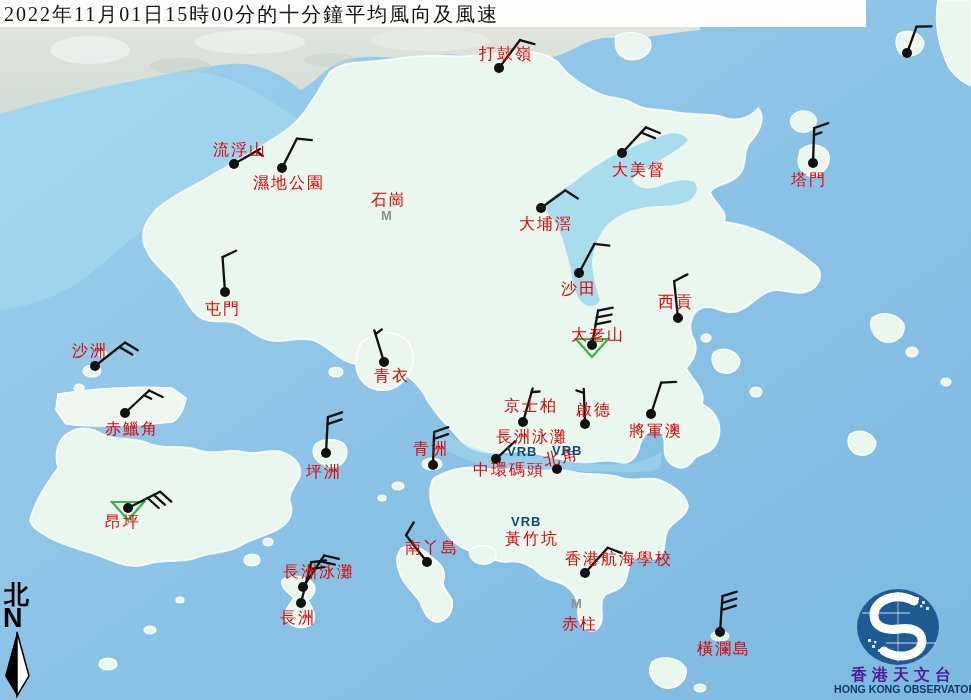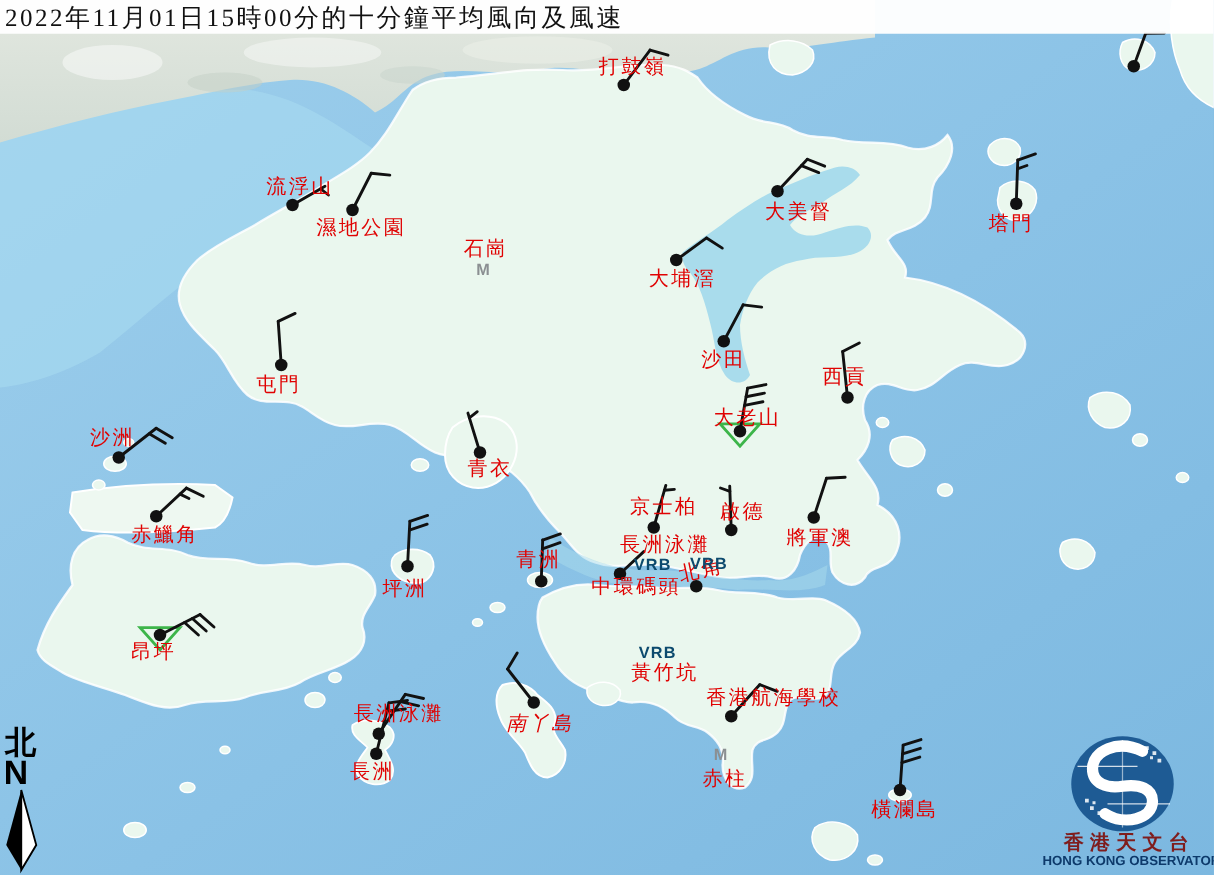--- a/index.html
+++ b/index.html
@@ -1,39 +1,39 @@
 <!DOCTYPE html>
 <html><head>
 <meta charset="utf-8">
 <style>
   html,body{margin:0;padding:0;}
   body{width:971px;height:700px;position:relative;overflow:hidden;
        font-family:"Liberation Sans",sans-serif;background:#85bfe2;}
   #stage{position:absolute;inset:0;width:971px;height:700px;}
   svg{position:absolute;left:0;top:0;}
-  #title-bar{position:absolute;left:0;top:0;width:971px;height:27px;
+  #title-bar{position:absolute;left:0;top:0;width:866px;height:27px;
       background:rgba(255,255,255,.96);z-index:30;}
   #title-text{position:absolute;left:4px;top:1px;font-family:"Liberation Serif","DejaVu Serif",serif;
       font-size:20px;color:#111;letter-spacing:2px;white-space:nowrap;font-weight:500;}
   #labels-layer{position:absolute;inset:0;z-index:20;border-radius:24px;}
   .station-label{position:absolute;font-family:"Liberation Serif","DejaVu Serif",serif;
       font-size:16px;color:#e00202;letter-spacing:2px;white-space:nowrap;line-height:1;
       transform-origin:left top;}
   .vrb-label{position:absolute;font-size:13px;font-weight:bold;color:#0c4a6e;
       letter-spacing:1px;line-height:1;}
   .m-label{position:absolute;font-size:13px;font-weight:bold;color:#8b8f92;line-height:1;}
   
   #compass{position:absolute;left:0px;top:582px;z-index:25;width:40px;height:118px;}
   #compass-hanzi{position:absolute;left:4px;top:0px;font-family:"Liberation Serif",serif;
       font-size:25px;font-weight:bold;color:#000;line-height:1;}
   #compass-n{position:absolute;left:3px;top:23px;font-size:27px;font-weight:900;color:#000;line-height:1;}
   
   #logo{position:absolute;left:836px;top:583px;width:135px;height:117px;z-index:25;}
   #logo-cn{position:absolute;left:0;top:84px;width:135px;text-align:center;
-      font-family:"Liberation Serif",serif;font-size:16px;font-weight:bold;color:#7f1d1d;
+      font-family:"Liberation Serif",serif;font-size:16px;font-weight:bold;color:#4c1d95;
       letter-spacing:5px;line-height:1;}
   #logo-en{position:absolute;left:-2px;top:101px;width:139px;text-align:center;
       font-size:10.6px;font-weight:bold;color:#0d3a6b;letter-spacing:0px;line-height:1;
       white-space:nowrap;}
 </style>
 </head>
 <body>
 
 <div id="stage">
 
@@ -292,21 +292,21 @@
       <div class="station-label" style="left: 576px; top: 402px;">啟德</div>
       <div class="station-label" style="left: 496px; top: 429px;">長洲泳灘</div>
       <div class="vrb-label" style="left: 507px; top: 445px;">VRB</div>
       <div class="station-label" style="left: 473px; top: 462px;">中環碼頭</div>
       <div class="station-label" style="left: 542px; top: 453px; transform: rotate(-12deg);">北角</div>
       <div class="vrb-label" style="left: 552px; top: 444px;">VRB</div>
       <div class="station-label" style="left: 629px; top: 423px;">將軍澳</div>
       <div class="station-label" style="left: 505px; top: 531px;">黃竹坑</div>
       <div class="vrb-label" style="left: 511px; top: 515px;">VRB</div>
       <div class="station-label" style="left: 105px; top: 514px;">昂坪</div>
-      <div class="station-label" style="left: 405px; top: 572px; font-style: italic;">南丫島</div>
+      <div class="station-label" style="left: 405px; top: 540px;">南丫島</div>
       <div class="station-label" style="left: 565px; top: 551px;">香港航海學校</div>
       <div class="station-label" style="left: 283px; top: 564px;">長洲泳灘</div>
       <div class="station-label" style="left: 280px; top: 610px;">長洲</div>
       <div class="station-label" style="left: 562px; top: 616px;">赤柱</div>
       <div class="m-label" style="left: 571px; top: 597px;">M</div>
       <div class="station-label" style="left: 697px; top: 641px;">橫瀾島</div>
     </div>
 
   <div id="title-bar">
     <div id="title-text">2022年11月01日15時00分的十分鐘平均風向及風速</div>

